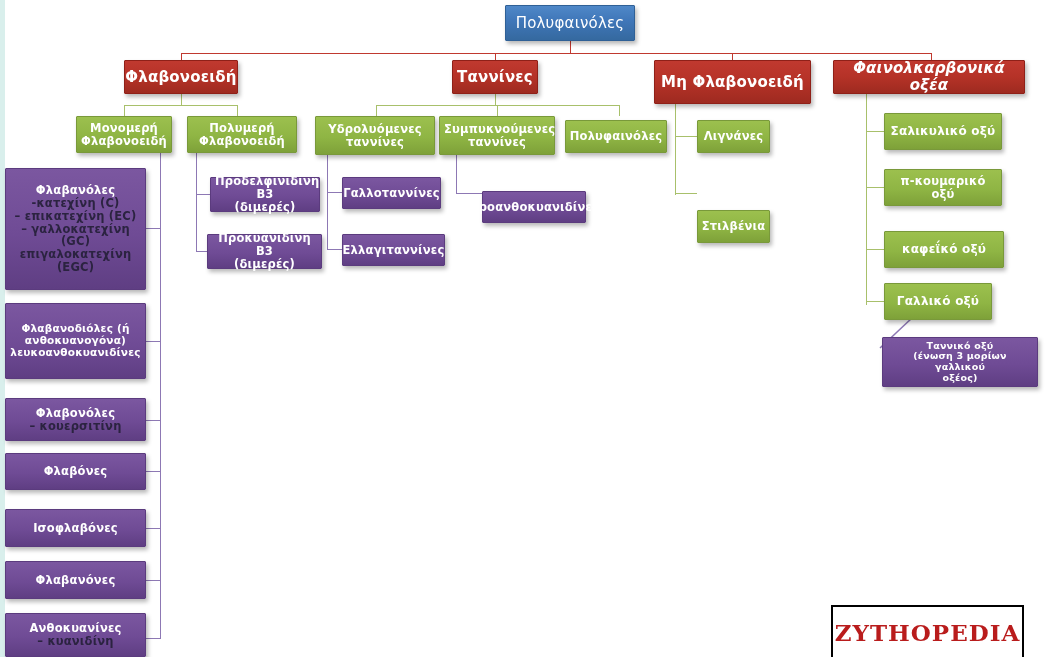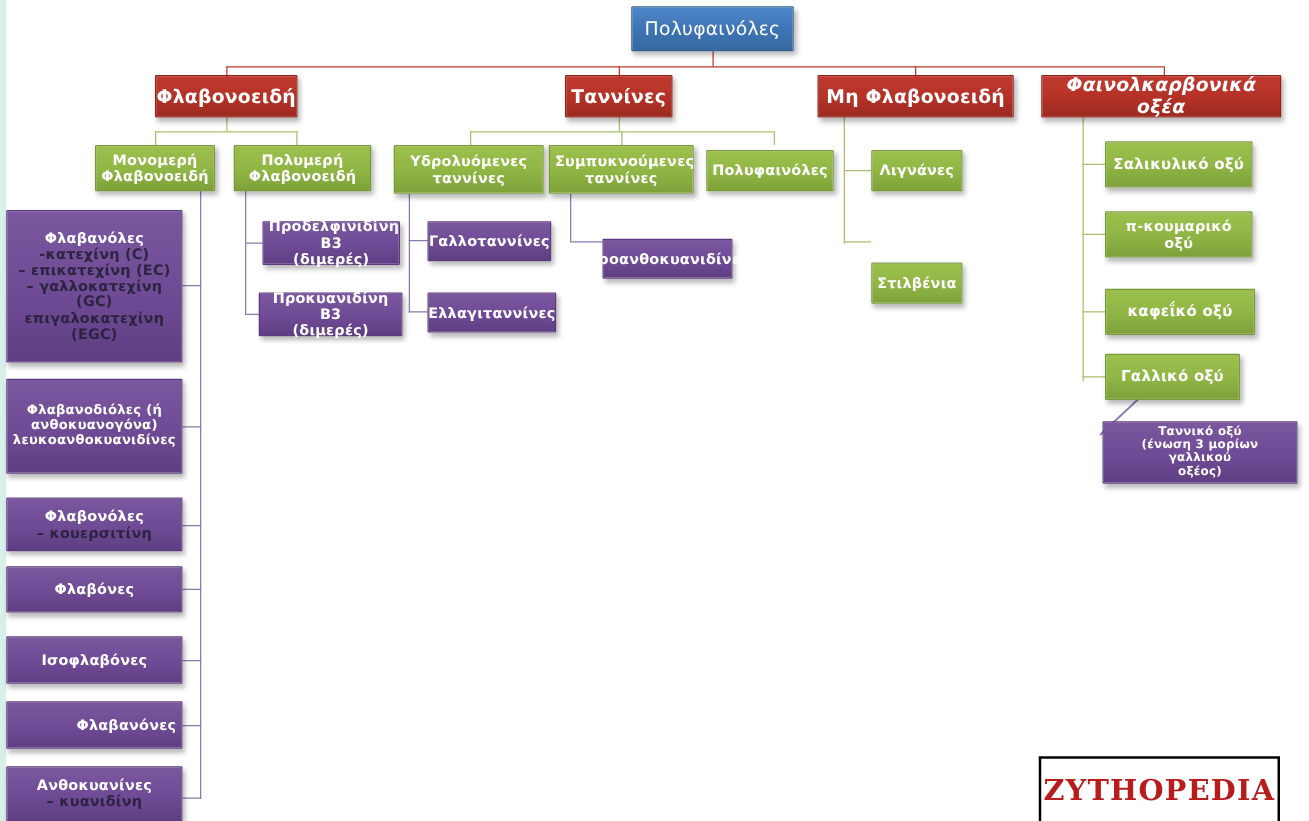--- a/index.html
+++ b/index.html
@@ -150,21 +150,21 @@
   </div>
 
   <div class="node n-red" style="left:124px;top:60px;width:114px;height:34px;">
     <span>Φλαβονοειδή</span>
   </div>
 
   <div class="node n-red" style="left:452px;top:60px;width:86px;height:34px;">
     <span>Ταννίνες</span>
   </div>
 
-  <div class="node n-red" style="left:654px;top:60px;width:157px;height:34px;align-items:center;">
+  <div class="node n-red" style="left:654px;top:60px;width:157px;height:44px;align-items:center;">
     <span>Μη Φλαβονοειδή</span>
   </div>
 
   <div class="node n-red" style="left:833px;top:60px;width:192px;height:34px;font-style:italic;">
     <span>Φαινολκαρβονικά οξέα</span>
   </div>
 
   <div class="node n-green" style="left:76px;top:116px;width:96px;height:37px;">
     <span class="lines">
       <span class="ln">Μονομερή</span>
@@ -282,21 +282,21 @@
   </div>
 
   <div class="node n-purple" style="left:5px;top:453px;width:141px;height:37px;">
     <span>Φλαβόνες</span>
   </div>
 
   <div class="node n-purple" style="left:5px;top:509px;width:141px;height:38px;">
     <span>Ισοφλαβόνες</span>
   </div>
 
-  <div class="node n-purple" style="left:5px;top:561px;width:141px;height:38px;justify-content:flex-end;">
+  <div class="node n-purple" style="left:5px;top:561px;width:141px;height:38px;">
     <span>Φλαβανόνες</span>
   </div>
 
   <div class="node n-purple" style="left:5px;top:613px;width:141px;height:44px;">
     <span class="lines">
       <span class="ln">Ανθοκυανίνες</span>
       <span class="ln sub">– κυανιδίνη</span>
     </span>
   </div>
 

